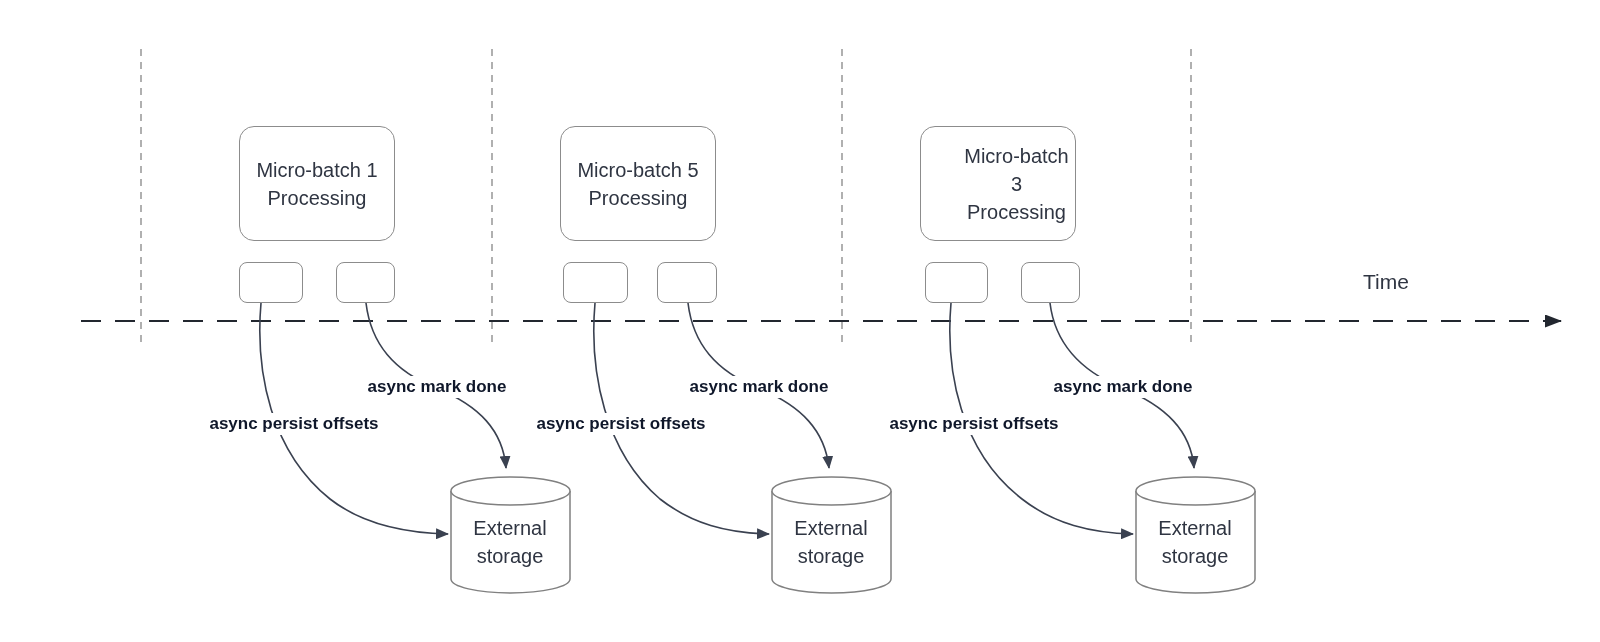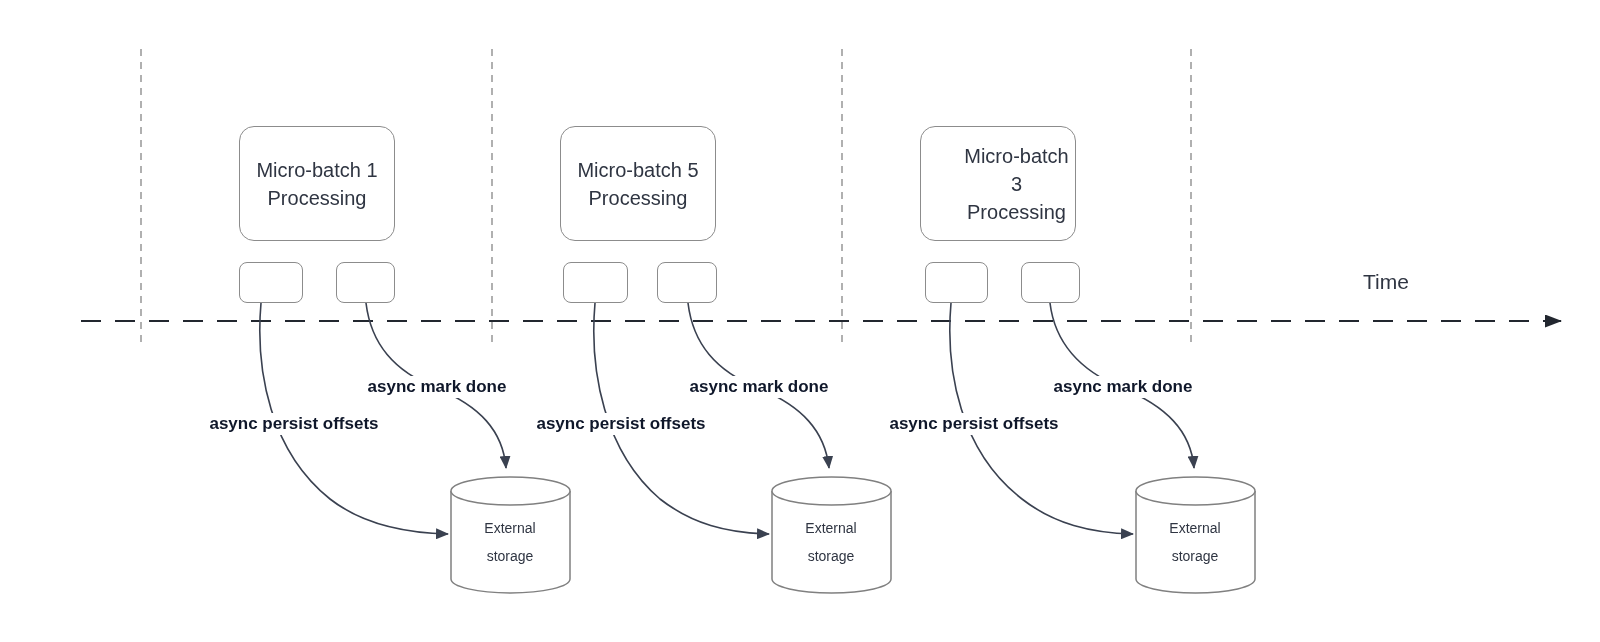--- a/index.html
+++ b/index.html
@@ -43,21 +43,21 @@
     color: #0f172a;
     background: #ffffff;
     padding: 1px 5px;
     white-space: nowrap;
   }
   .storage-label {
     position: absolute;
     transform: translate(-50%, -50%);
     width: 130px;
     text-align: center;
-    font-size: 14px;
+    font-size: 20px;
     line-height: 28px;
     color: #2f3542;
     white-space: pre-line;
   }
   .time-label {
     position: absolute;
     transform: translate(-50%, -50%);
     font-size: 21px;
     color: #2f3542;
     white-space: nowrap;

